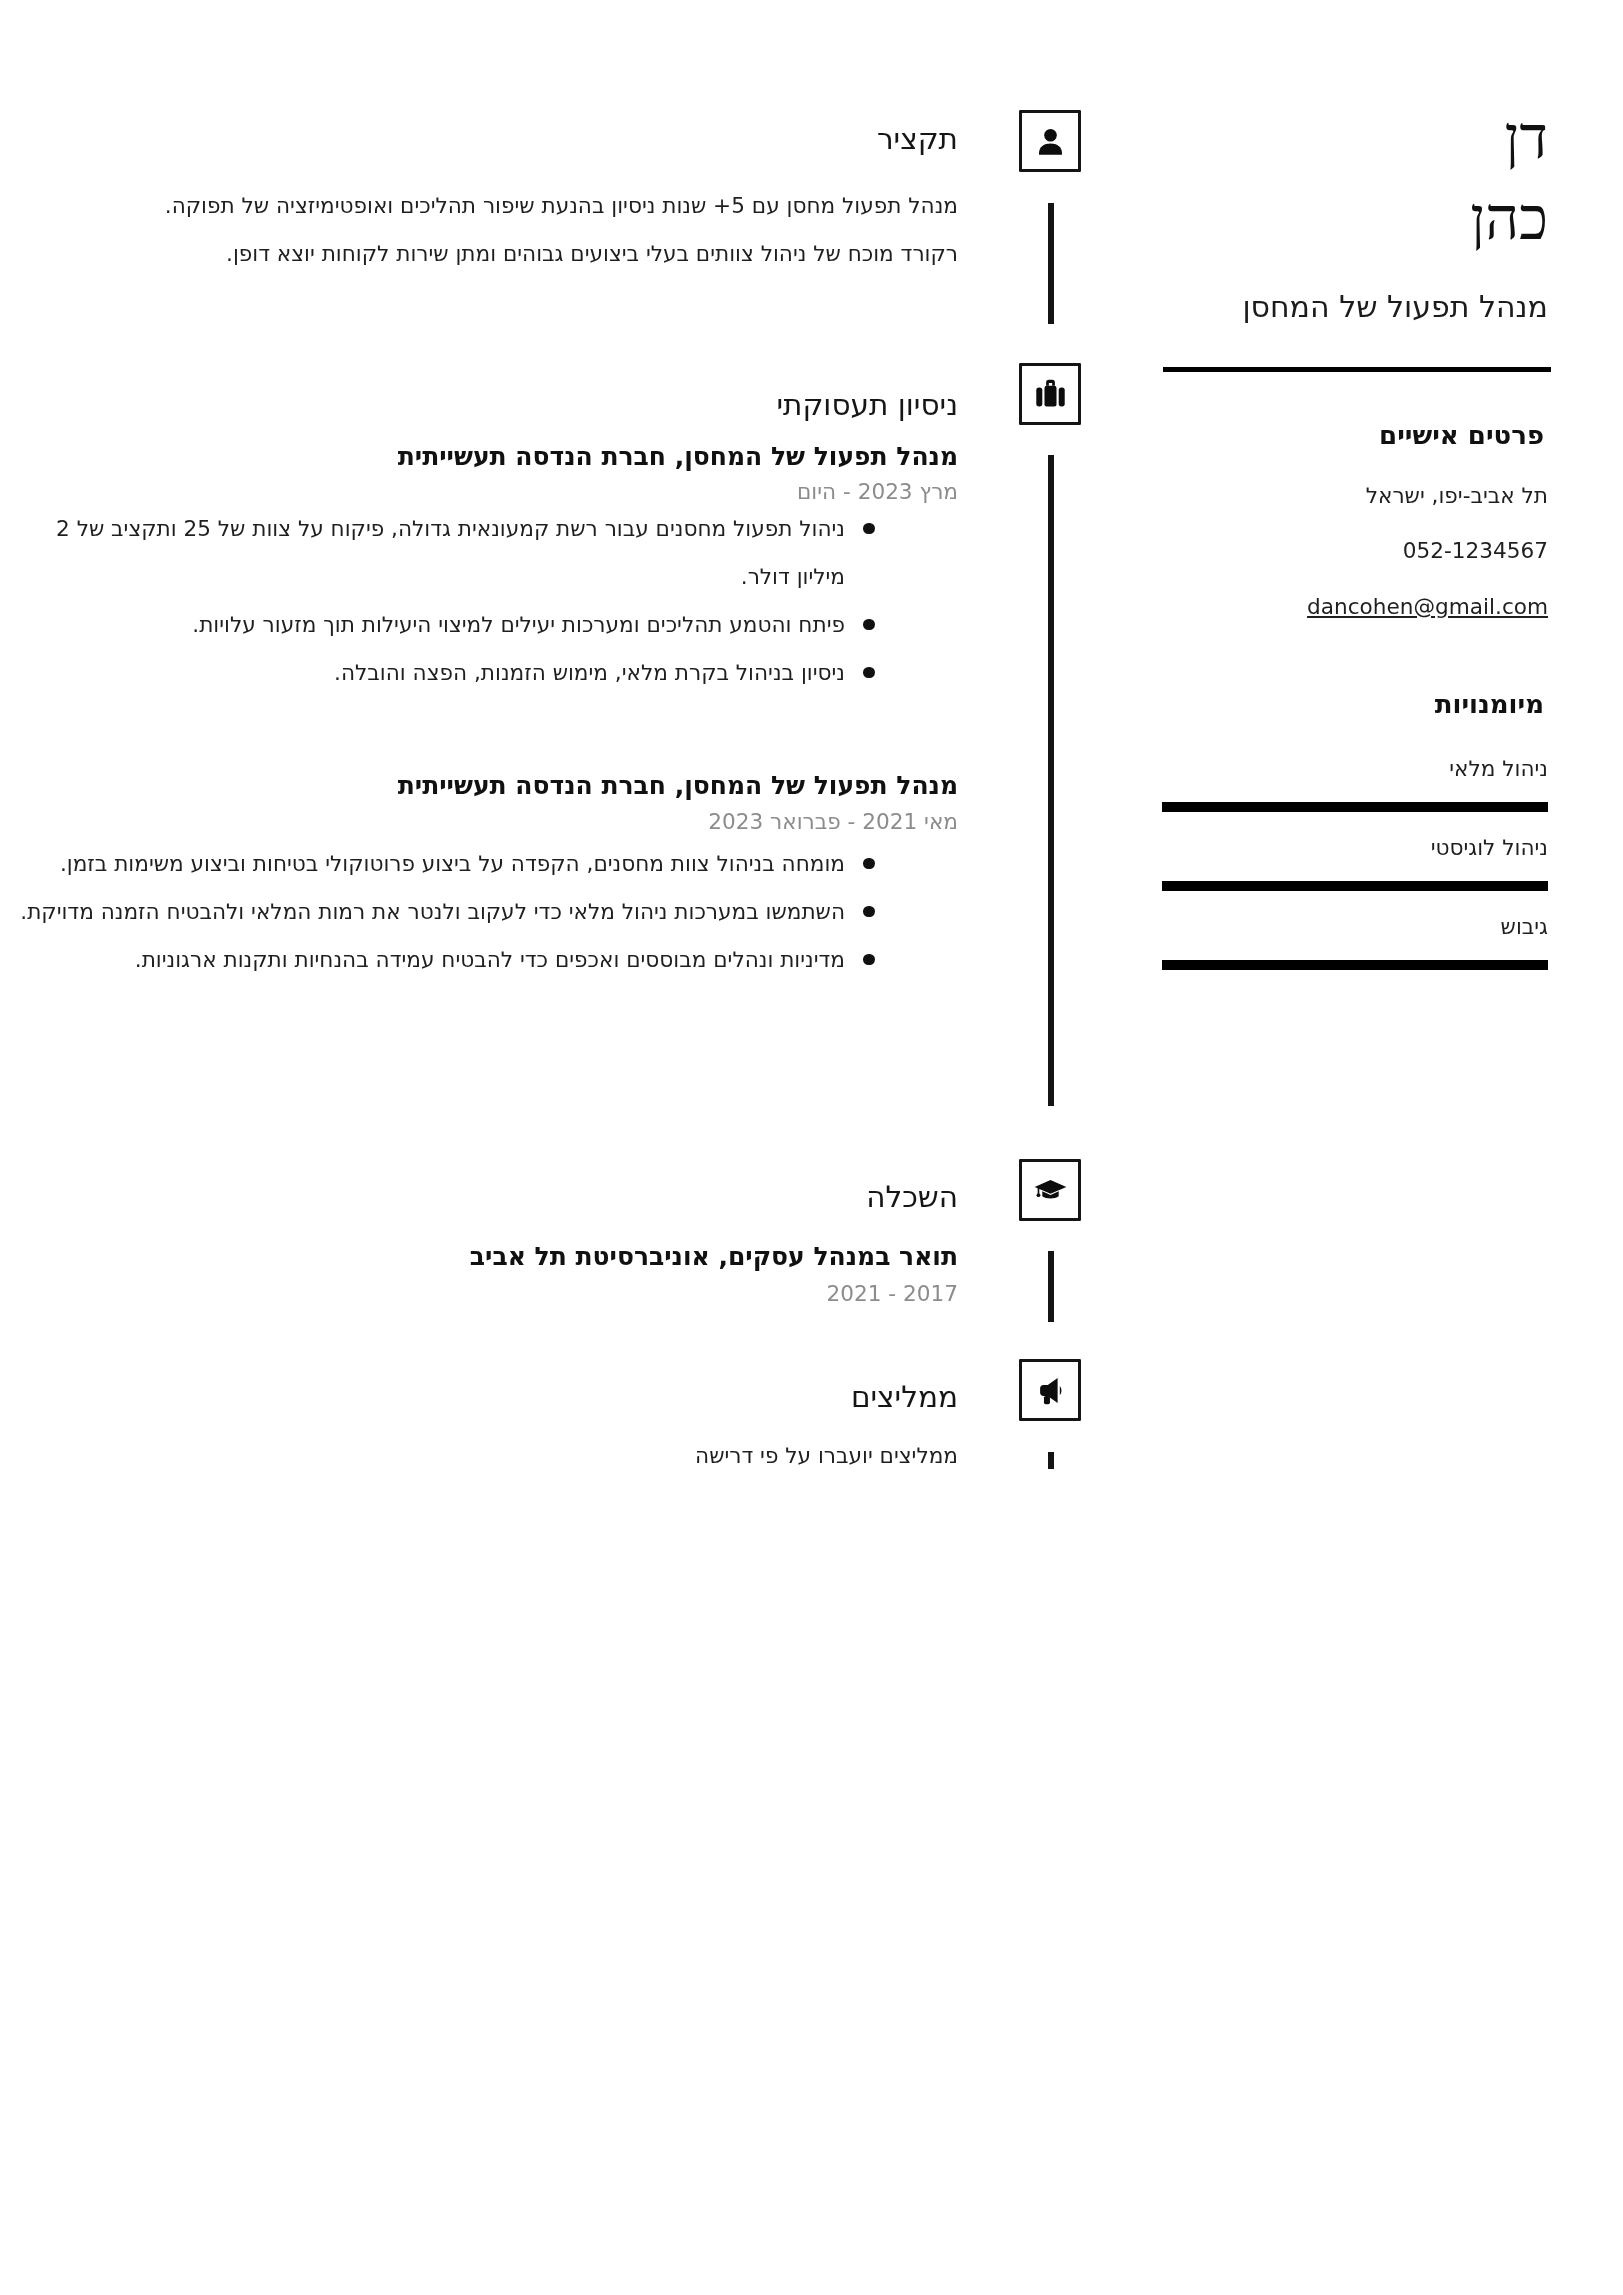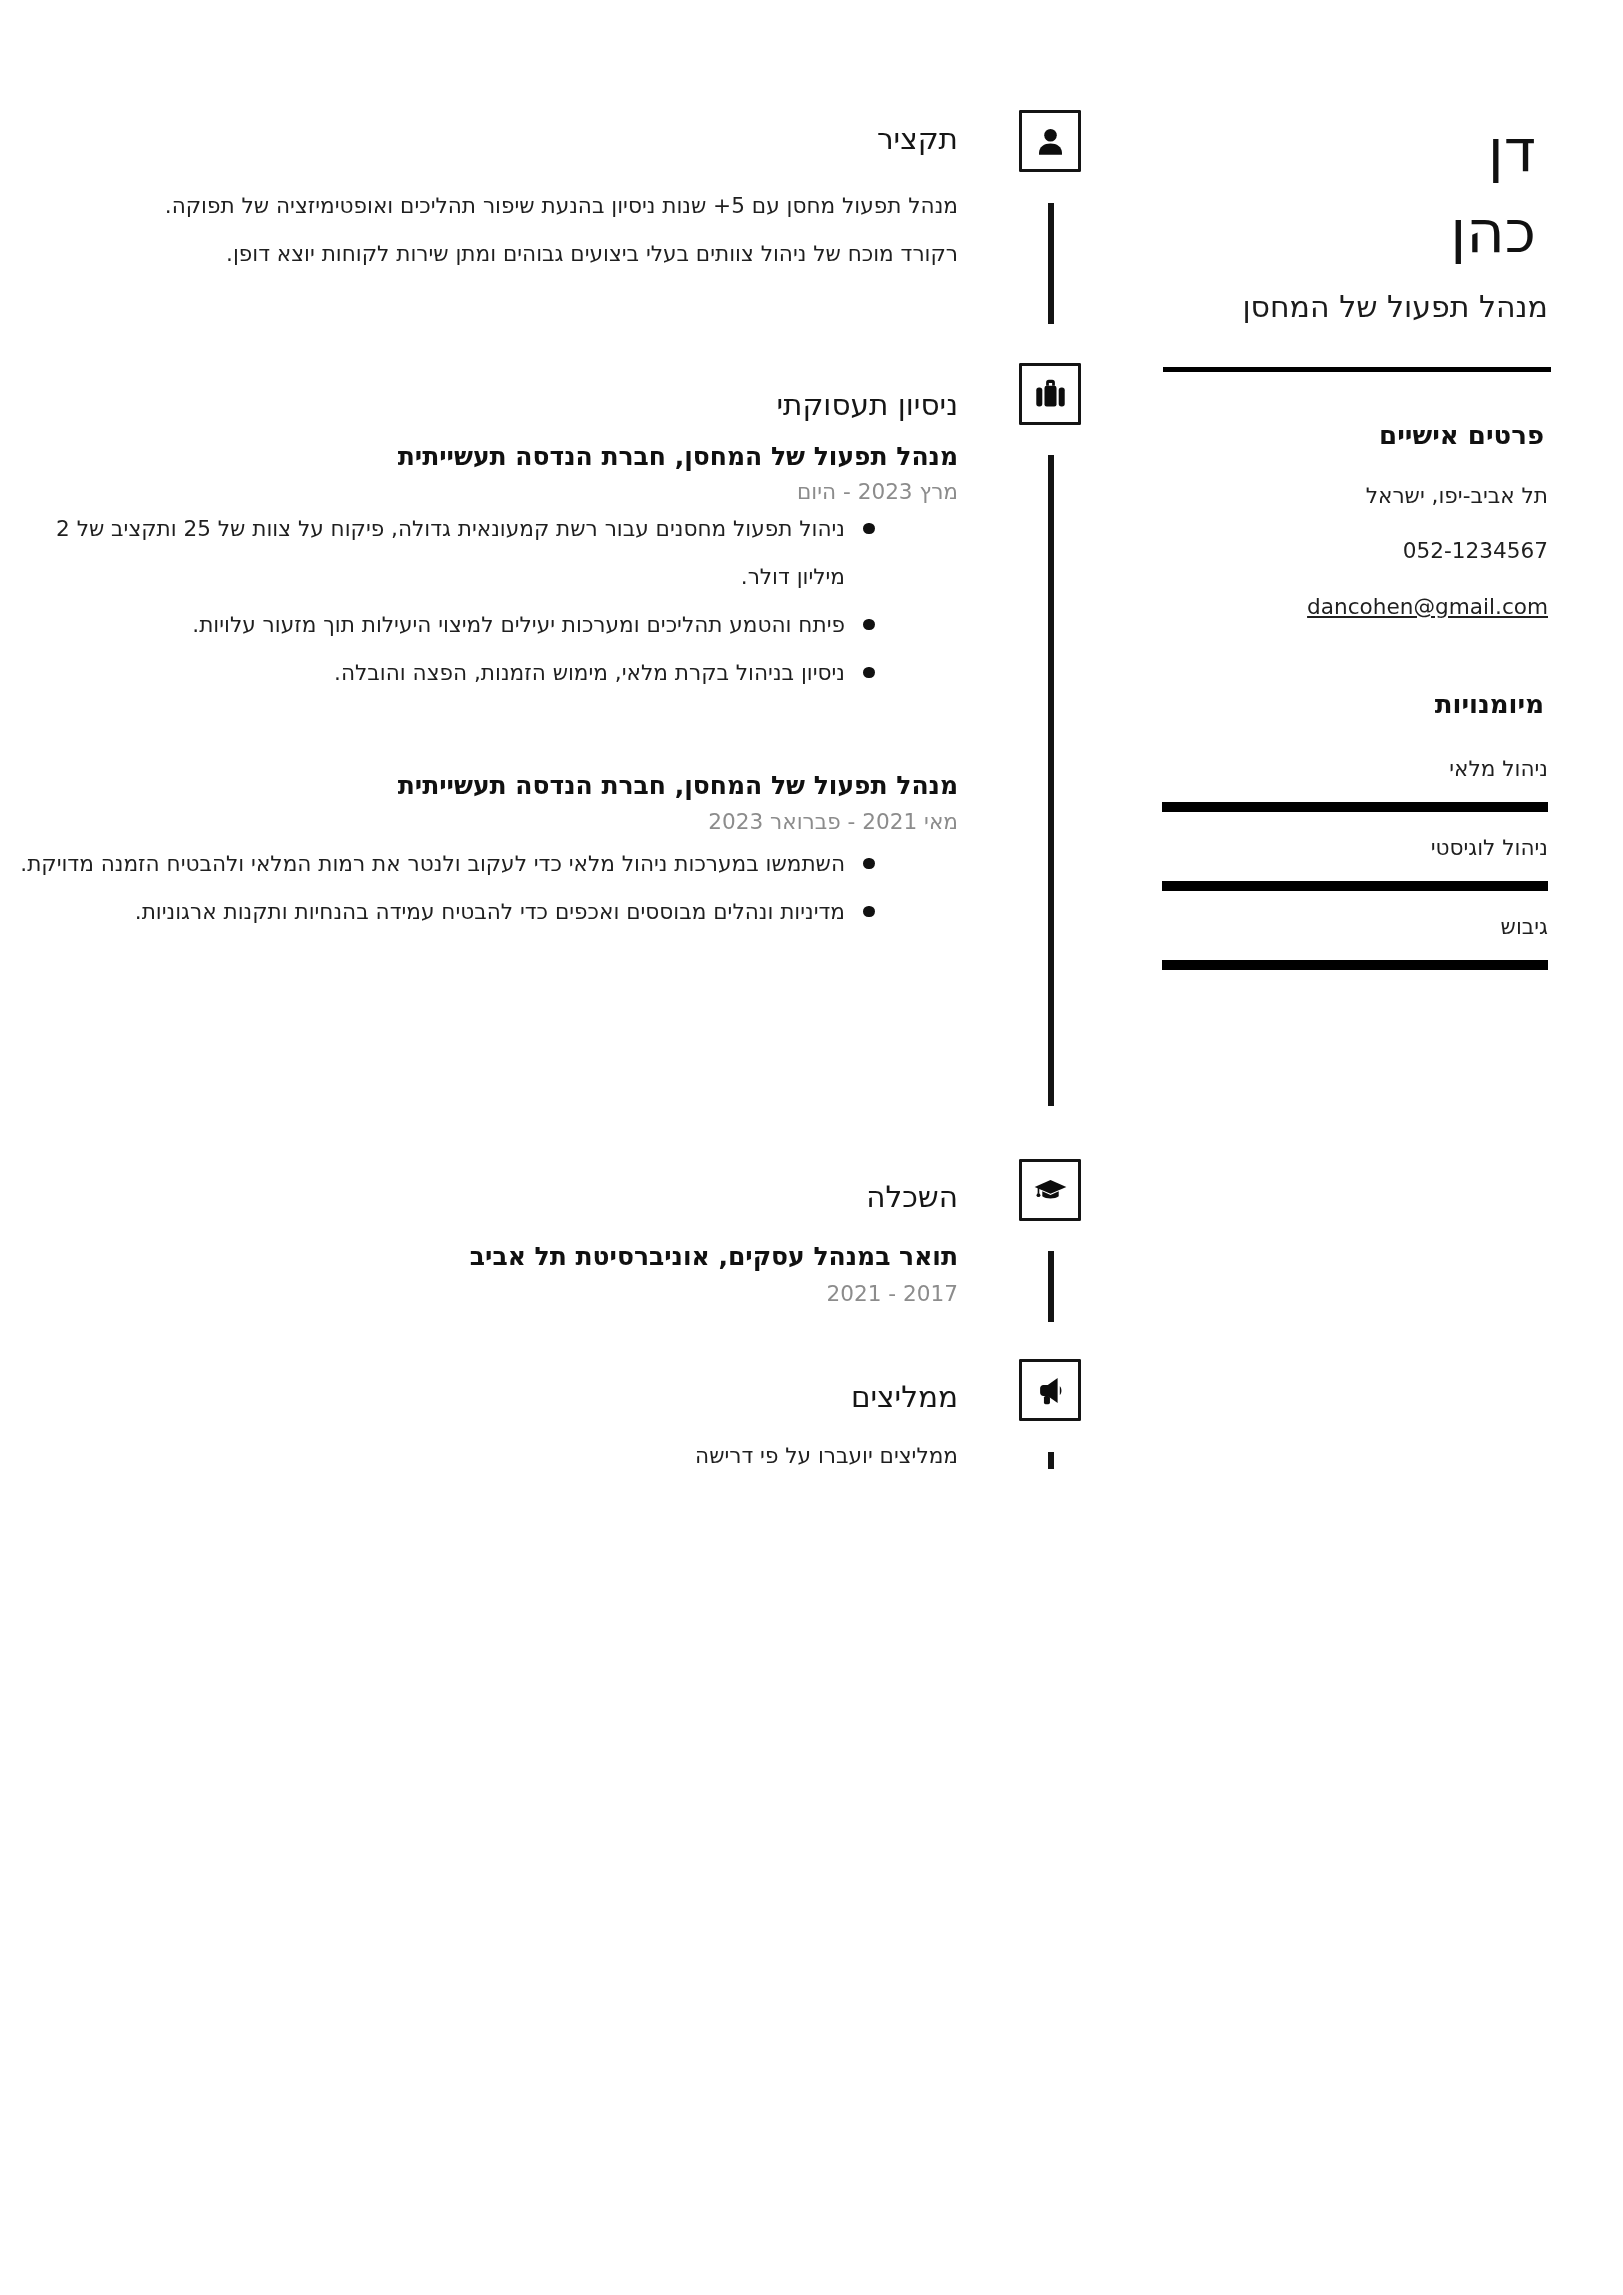--- a/index.html
+++ b/index.html
@@ -52,21 +52,21 @@
     content:"";position:absolute;right:-30px;top:17.7px;
     width:11.8px;height:11.8px;border-radius:50%;background:#111;
   }
 </style>
 </head>
 <body>
 
 <div class="page">
 
   <aside>
-    <h1 class="sb name-block" style="margin:12px;">
+    <h1 class="sb name-block" style="margin:0;font-family:Liberation Serif, serif;">
       <span class="name-line">דן</span>
       <span class="name-line">כהן</span>
     </h1>
     <div class="sb header-title">מנהל תפעול של המחסן</div>
     <div class="divider"></div>
 
     <h3 class="sb sb-heading sb-details-heading">פרטים אישיים</h3>
     <div class="sb detail detail-location">תל אביב-יפו, ישראל</div>
     <div class="sb detail detail-phone">052-1234567</div>
     <a href="#" class="sb detail detail-email">dancohen@gmail.com</a>
@@ -144,20 +144,21 @@
     <div class="mb date-line" style="top:469px;">מרץ 2023 - היום</div>
     <ul class="mb bullets" style="top:505px;">
       <li>ניהול תפעול מחסנים עבור רשת קמעונאית גדולה, פיקוח על צוות של 25 ותקציב של 2 מיליון דולר.</li>
       <li>פיתח והטמע תהליכים ומערכות יעילים למיצוי היעילות תוך מזעור עלויות.</li>
       <li>ניסיון בניהול בקרת מלאי, מימוש הזמנות, הפצה והובלה.</li>
     </ul>
 
     <div class="mb job-title-line" style="top:761px;">מנהל תפעול של המחסן, חברת הנדסה תעשייתית</div>
     <div class="mb date-line" style="top:799px;">מאי 2021 - פברואר 2023</div>
     <ul class="mb bullets" style="top:840px;">
+      <li>מומחה בניהול צוות מחסנים, הקפדה על ביצוע פרוטוקולי בטיחות וביצוע משימות בזמן.</li>
       <li>השתמשו במערכות ניהול מלאי כדי לעקוב ולנטר את רמות המלאי ולהבטיח הזמנה מדויקת.</li>
       <li>מדיניות ונהלים מבוססים ואכפים כדי להבטיח עמידה בהנחיות ותקנות ארגוניות.</li>
     </ul>
 
     <h2 class="mb section-heading" style="top:1169px;">השכלה</h2>
     <div class="mb job-title-line" style="top:1232px;">תואר במנהל עסקים, אוניברסיטת תל אביב</div>
     <div class="mb date-line" style="top:1271px;">2017 - 2021</div>
 
     <h2 class="mb section-heading" style="top:1369px;">ממליצים</h2>
     <p class="mb body-text" style="top:1424px;">ממליצים יועברו על פי דרישה</p>

